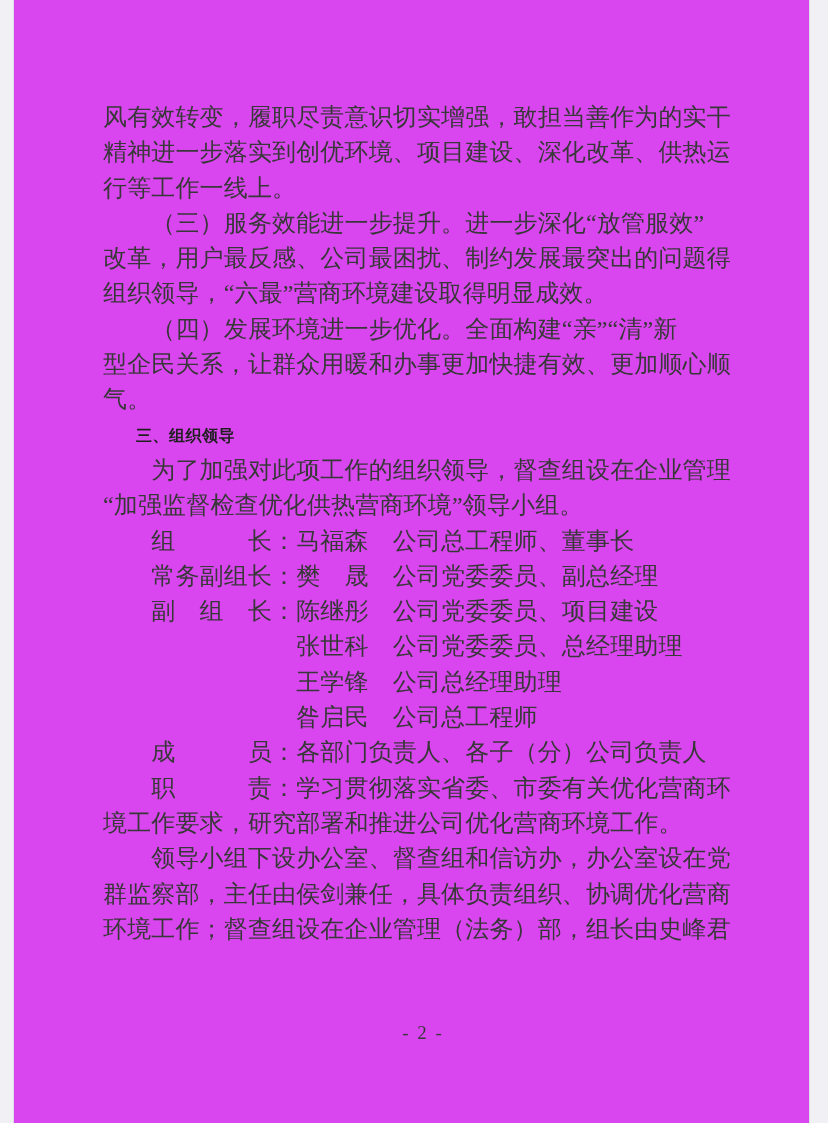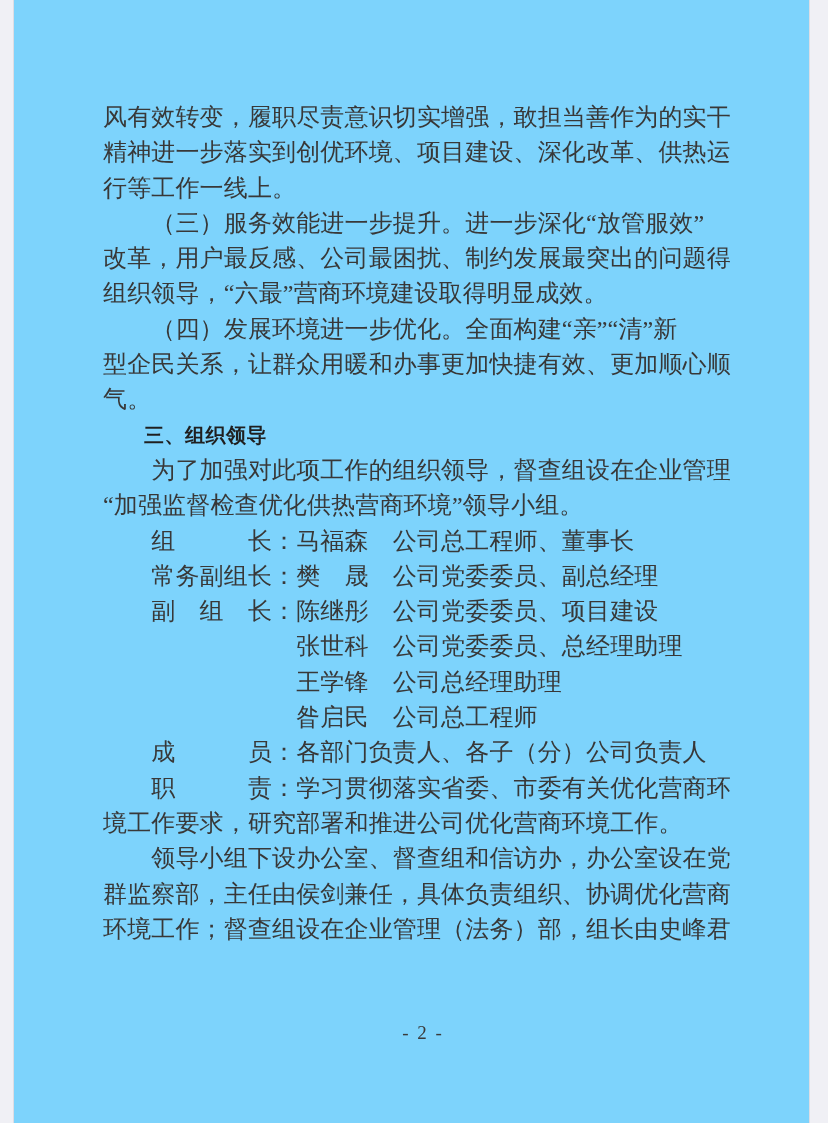--- a/index.html
+++ b/index.html
@@ -4,29 +4,29 @@
 <style>
   html,body{margin:0;padding:0;}
   body{
     width:828px;height:1123px;position:relative;overflow:hidden;
     background:#ffffff;
     font-family:"Liberation Serif","DejaVu Serif",serif;
   }
   .edge-strip{position:absolute;top:0;bottom:0;background:#f0f0f5;}
   .edge-left{left:0;width:13px;border-right:1px solid #dddde4;}
   .edge-right{right:0;width:18px;border-left:1px solid #dddde4;}
-  .doc-page{position:absolute;left:14px;right:19px;top:0;bottom:0;background:#7dd3fc;}
+  .doc-page{position:absolute;left:14px;right:19px;top:0;bottom:0;background:#d946ef;}
   .textblock{
     position:absolute;left:89px;top:100px;width:640px;
     color:#383838;font-size:24px;letter-spacing:0.15px;
   }
   .line{height:35.3px;line-height:35.3px;white-space:pre;}
   .heading{
     font-family:"Liberation Sans","DejaVu Sans",sans-serif;
-    font-weight:bold;color:#1f1f1f;letter-spacing:0.5px;font-size:20px;
+    font-weight:bold;color:#1f1f1f;letter-spacing:0.5px;font-size:16px;
   }
   .pagenum{
     position:absolute;left:89px;width:640px;top:1022px;text-align:center;
     font-size:19px;color:#3a3a3a;letter-spacing:2px;white-space:pre;
   }
 </style>
 </head>
 <body>
 
 <div class="edge-strip edge-left"></div>

